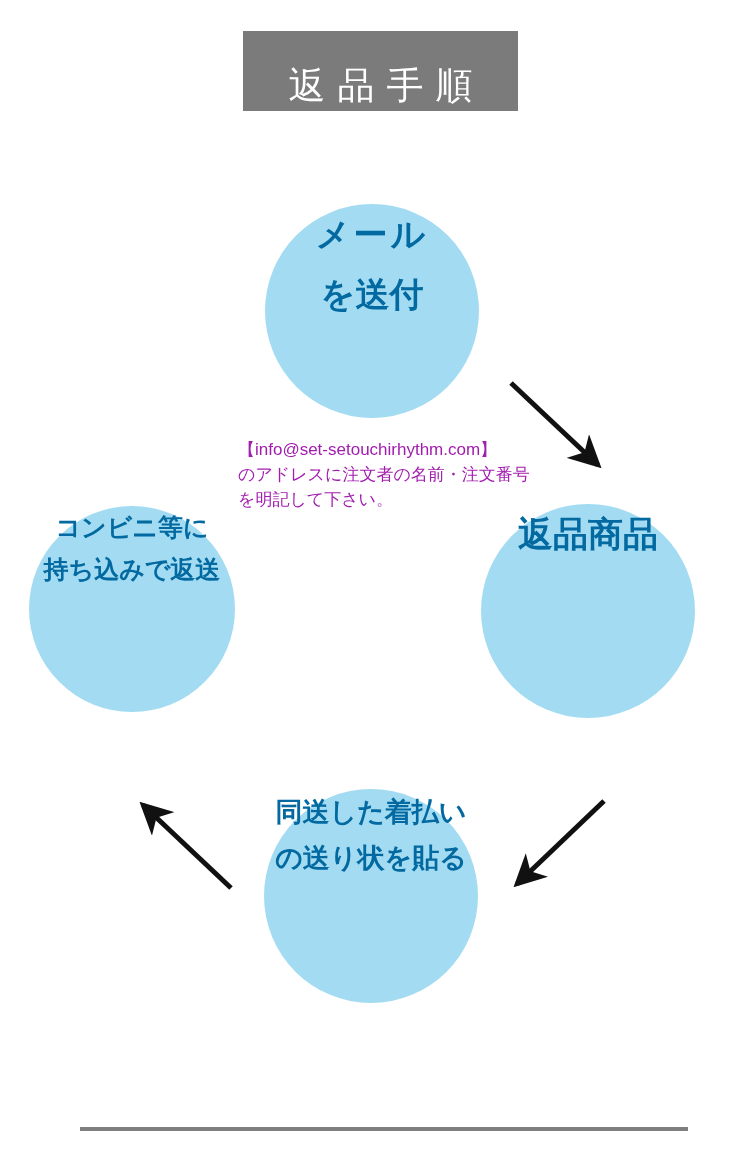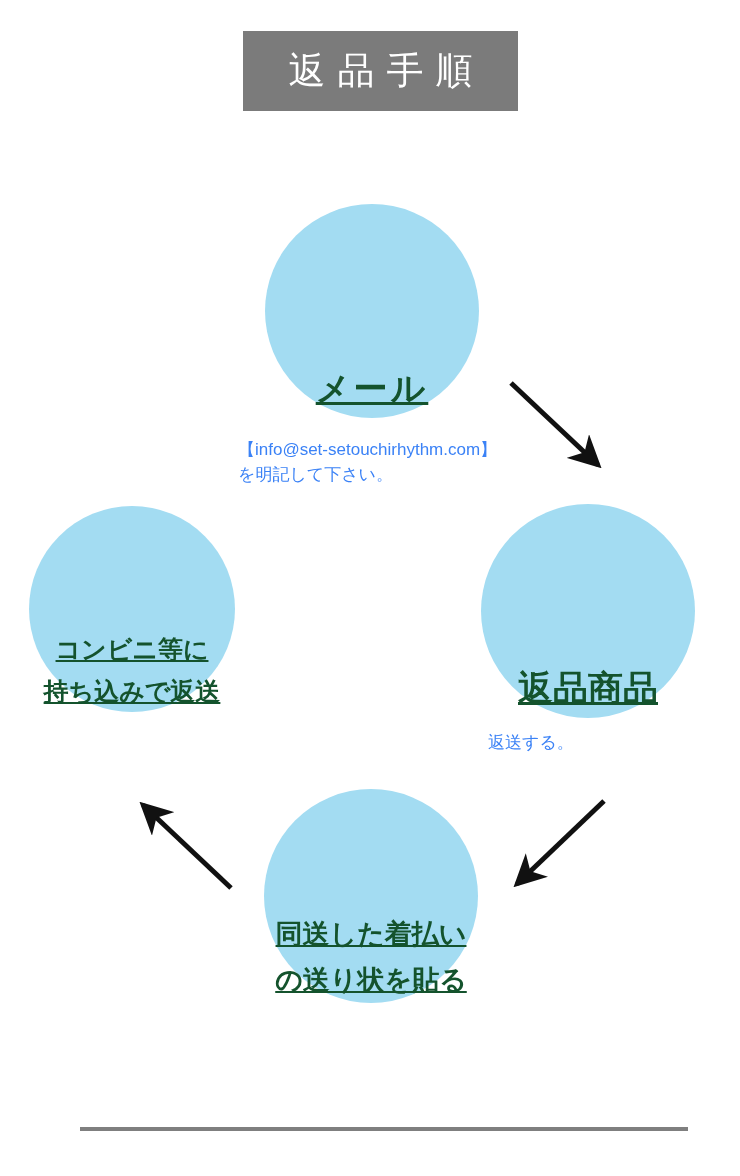--- a/index.html
+++ b/index.html
@@ -14,47 +14,47 @@
     width:740px;height:1176px;position:relative;overflow:hidden;
     font-family:"Liberation Sans","DejaVu Sans",sans-serif;
     color:var(--text-dark);
   }
   .canvas{position:absolute;inset:0;}
 
   
   .banner{
     position:absolute;left:243px;top:31px;width:275px;height:80px;
     background:var(--banner-gray);
-    display:flex;align-items:center;justify-content:center;
+    display:flex;align-items:flex-end;justify-content:center;
   }
   .banner-text{
     color:#ffffff;font-size:37px;font-weight:500;
     letter-spacing:12px;text-indent:12px;white-space:nowrap;
   }
 
   
   .arrows{position:absolute;left:0;top:0;width:740px;height:1176px;pointer-events:none;}
 
   
   .circle{
     position:absolute;border-radius:50%;
     background:var(--accent-blue);
-    display:flex;flex-direction:column;align-items:center;justify-content:flex-end;
-    text-align:center;color:#14532d;font-weight:bold;white-space:nowrap;text-decoration:underline;
+    display:flex;flex-direction:column;align-items:center;justify-content:flex-start;
+    text-align:center;color:#0369a1;font-weight:bold;white-space:nowrap;
   }
   .circle span{display:block;}
   .c1{left:265px;top:204px;width:214px;height:214px;font-size:34px;line-height:60px;}
   .c1 span:first-child{letter-spacing:3px;}
   .c2{left:481px;top:504px;width:214px;height:214px;font-size:35px;line-height:60px;}
   .c3{left:264px;top:789px;width:214px;height:214px;font-size:27px;line-height:46px;}
   .c4{left:29px;top:506px;width:206px;height:206px;font-size:25px;line-height:42px;}
 
   
   .note{
-    position:absolute;font-size:17px;line-height:25px;color:#3b82f6;
+    position:absolute;font-size:17px;line-height:25px;color:#a21caf;
     white-space:nowrap;
   }
   .note1{left:238px;top:437px;}
   .note2{left:488px;top:730px;}
 
   
   .bottom-rule{
     position:absolute;left:80px;top:1127px;width:608px;height:4px;
     background:var(--rule-gray);
   }
@@ -74,33 +74,34 @@
         <path d="M0 0 L10 5 L0 10 L2.8 5 Z" fill="#111"></path>
       </marker>
     </defs>
     <line x1="511" y1="383" x2="598" y2="465" stroke="#111" stroke-width="5" marker-end="url(#ah)"></line>
     <line x1="604" y1="801" x2="517" y2="884" stroke="#111" stroke-width="5" marker-end="url(#ah)"></line>
     <line x1="231" y1="888" x2="143" y2="805" stroke="#111" stroke-width="5" marker-end="url(#ah)"></line>
   </svg>
 
   <div class="circle c1">
     <span>メール</span>
+    <span>を送付</span>
   </div>
 
   <div class="note note1">
     <div>【info@set-setouchirhythm.com】</div>
+    <div>のアドレスに注文者の名前・注文番号</div>
     <div>を明記して下さい。</div>
   </div>
 
   <div class="circle c2">
     <span>返品商品</span>
   </div>
 
   <div class="note note2">
-    <div>返送する。</div>
   </div>
 
   <div class="circle c4">
     <span>コンビニ等に</span>
     <span>持ち込みで返送</span>
   </div>
 
   <div class="circle c3">
     <span>同送した着払い</span>
     <span>の送り状を貼る</span>

